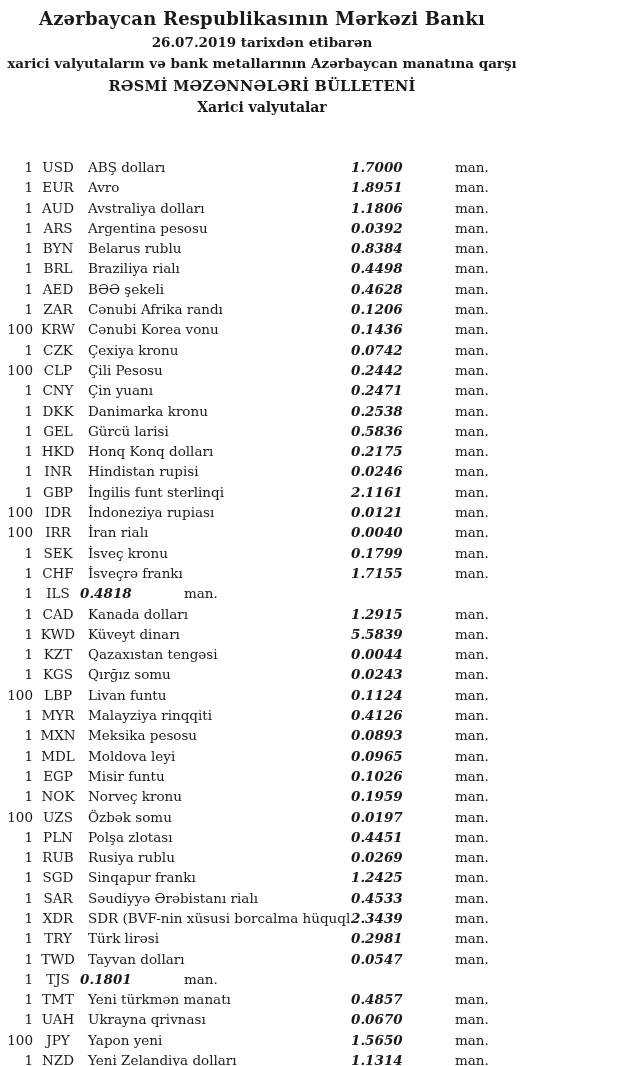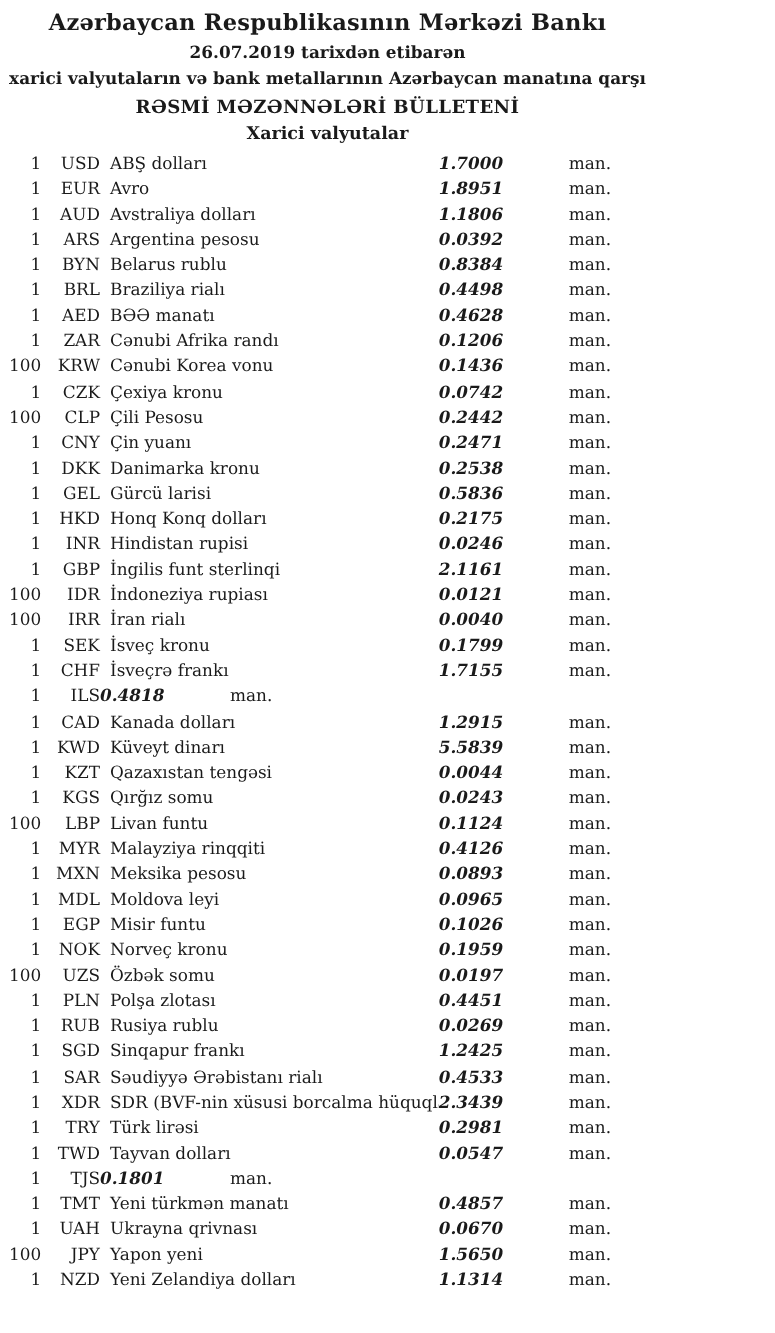--- a/index.html
+++ b/index.html
@@ -61,40 +61,41 @@
     white-space: nowrap;
   }
   .amount {
     width: 33px;
     text-align: right;
     flex: none;
   }
   .code {
     width: 44px;
     margin-left: 3px;
-    text-align: right;
+    text-align: center;
     flex: none;
   }
   .name {
     flex: 1 1 auto;
     padding-left: 8px;
     overflow: hidden;
   }
   .rate {
     width: 90px;
     text-align: left;
     font-weight: bold;
     font-style: italic;
     flex: none;
   }
   .man {
     width: 50px;
     margin-left: 14px;
     margin-right: 19px;
     flex: none;
+    margin-top: 36px;
   }
 </style>
 </head>
 <body>
 
 <div class="page">
   <div class="hdr hdr-title">Azərbaycan Respublikasının Mərkəzi Bankı</div>
   <div class="hdr hdr-date">26.07.2019 tarixdən etibarən</div>
   <div class="hdr hdr-subtitle">xarici valyutaların və bank metallarının Azərbaycan manatına qarşı</div>
   <div class="hdr hdr-bulletin">RƏSMİ MƏZƏNNƏLƏRİ BÜLLETENİ</div>
@@ -140,21 +141,21 @@
       <div class="row">
         <span class="amount">1</span>
         <span class="code">BRL</span>
         <span class="name">Braziliya rialı</span>
         <span class="rate">0.4498</span>
         <span class="man">man.</span>
       </div>
       <div class="row">
         <span class="amount">1</span>
         <span class="code">AED</span>
-        <span class="name">BƏƏ manatı</span>
+        <span class="name">BƏƏ şekeli</span>
         <span class="rate">0.4628</span>
         <span class="man">man.</span>
       </div>
       <div class="row">
         <span class="amount">1</span>
         <span class="code">ZAR</span>
         <span class="name">Cənubi Afrika randı</span>
         <span class="rate">0.1206</span>
         <span class="man">man.</span>
       </div>

